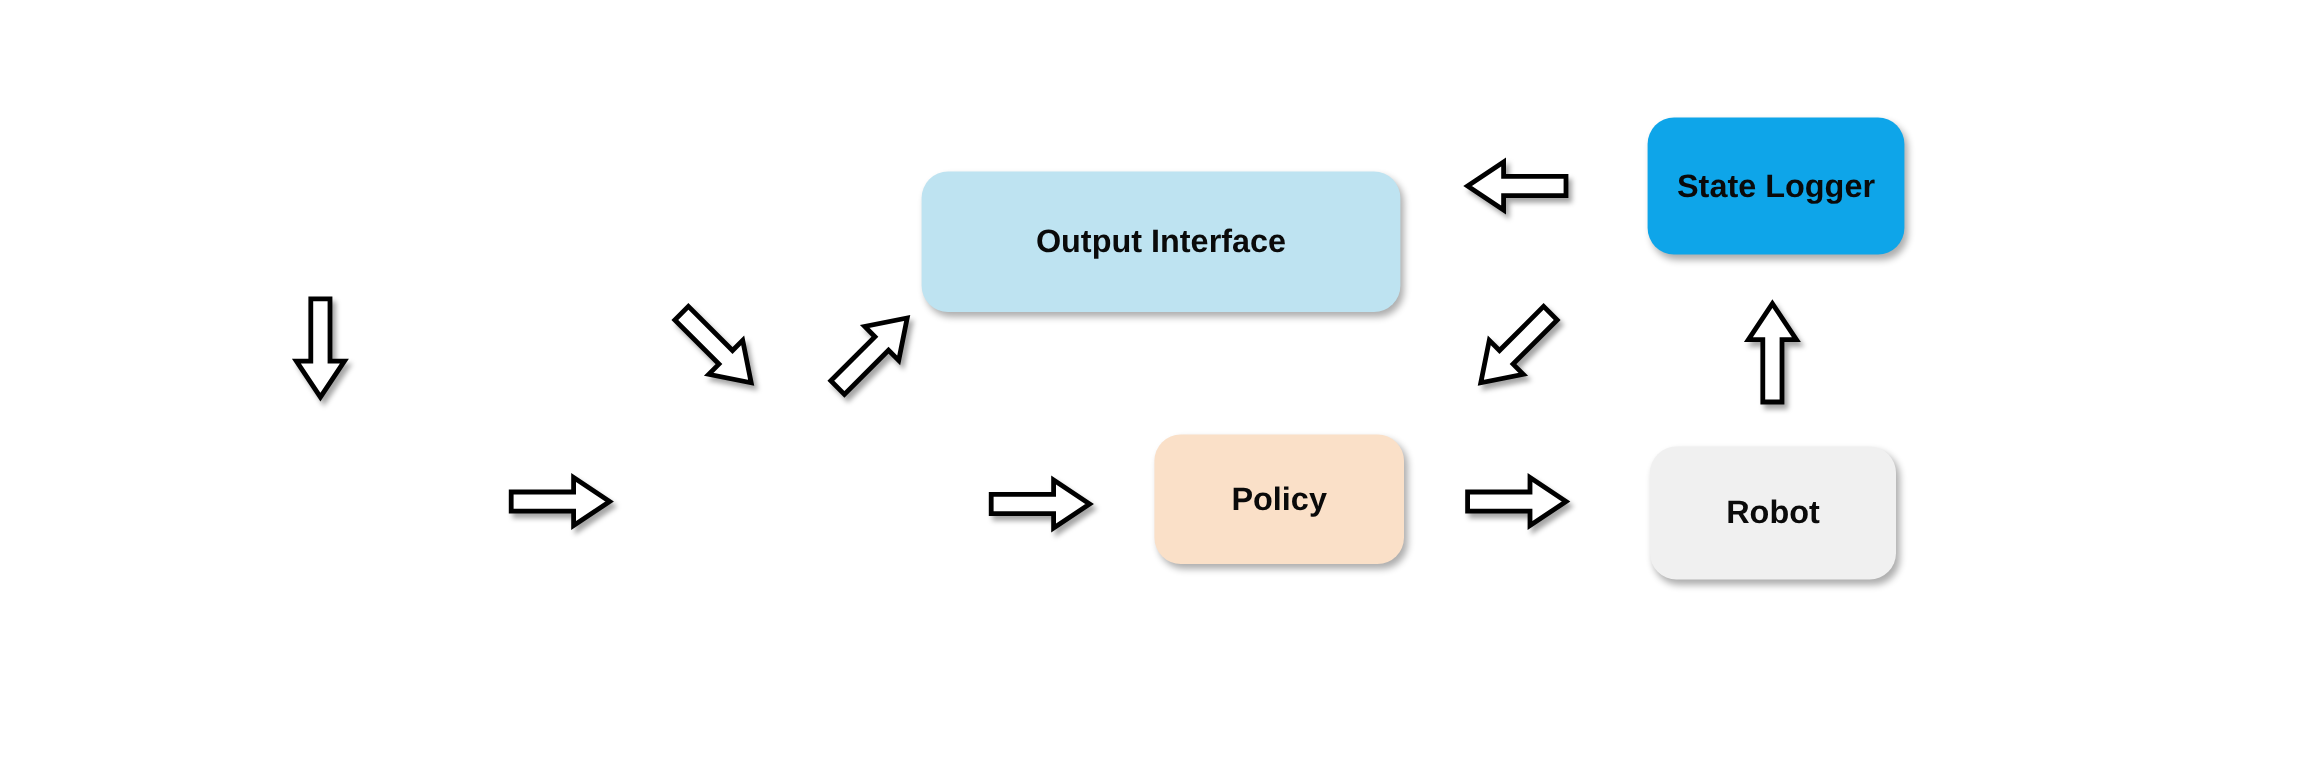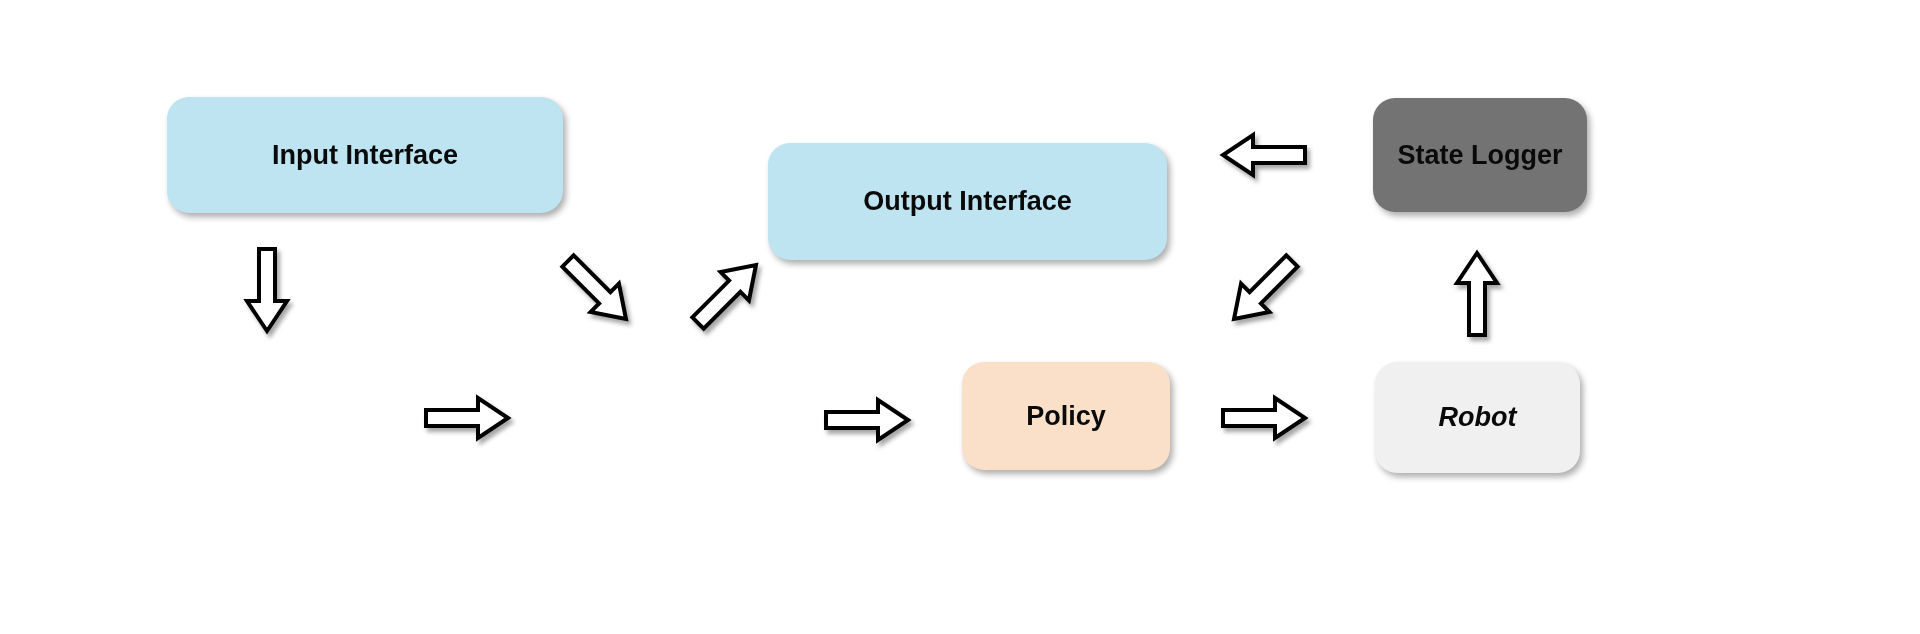--- a/index.html
+++ b/index.html
@@ -24,21 +24,21 @@
     border-radius: 22px;
     box-shadow: 3px 4px 6px rgba(0,0,0,0.32);
     font-weight: 700;
     font-size: 27px;
     line-height: 1.22;
     color: #0a0a0a;
     padding: 0 10px;
     box-sizing: border-box;
   }
   .node-blue   { background: #bee3f1; }
-  .node-green  { background: #737373; }
+  .node-green  { background: #0ea5e9; }
   .node-pink   { background: #eed4f0; }
   .node-peach  { background: #fae0c8; }
   .node-gray   { background: #f0f0f0; }
 
   .arrow {
     position: absolute;
     filter: drop-shadow(3px 4px 2px rgba(0,0,0,0.35));
   }
   .arrow svg { display: block; overflow: visible; }
   .arrow polygon {
@@ -49,39 +49,36 @@
   }
   .rot45  svg { transform: rotate(45deg); }
   .rotm45 svg { transform: rotate(-45deg); }
   .rot135 svg { transform: rotate(135deg); }
 </style>
 </head>
 <body>
 
 <div class="canvas">
 
-  <div class="node node-blue" style="left:167px; top:97px; width:396px; height:116px;">
-    <span>Input Interface</span>
-  </div>
 
   <div class="node node-blue" style="left:768px; top:96px; width:399px; height:117px;margin-top:47px;">
     <span>Output Interface</span>
   </div>
 
   <div class="node node-green" style="left:1373px; top:98px; width:214px; height:114px;">
     <span>State Logger</span>
   </div>
 
 
 
   <div class="node node-peach" style="left:962px; top:362px; width:208px; height:108px;">
     <span>Policy</span>
   </div>
 
-  <div class="node node-gray" style="left:1375px; top:362px; width:205px; height:111px;font-style:italic;">
+  <div class="node node-gray" style="left:1375px; top:372px; width:205px; height:111px;">
     <span>Robot</span>
   </div>
 
   <div class="arrow" style="left:244px; top:247px; width:46px; height:86px;">
     <svg width="46" height="86" viewBox="0 0 46 86">
       <polygon points="15,2 31,2 31,54 43,54 23,84 3,54 15,54"></polygon>
     </svg>
   </div>
 
   <div class="arrow" style="left:424px; top:395px; width:86px; height:46px;">

